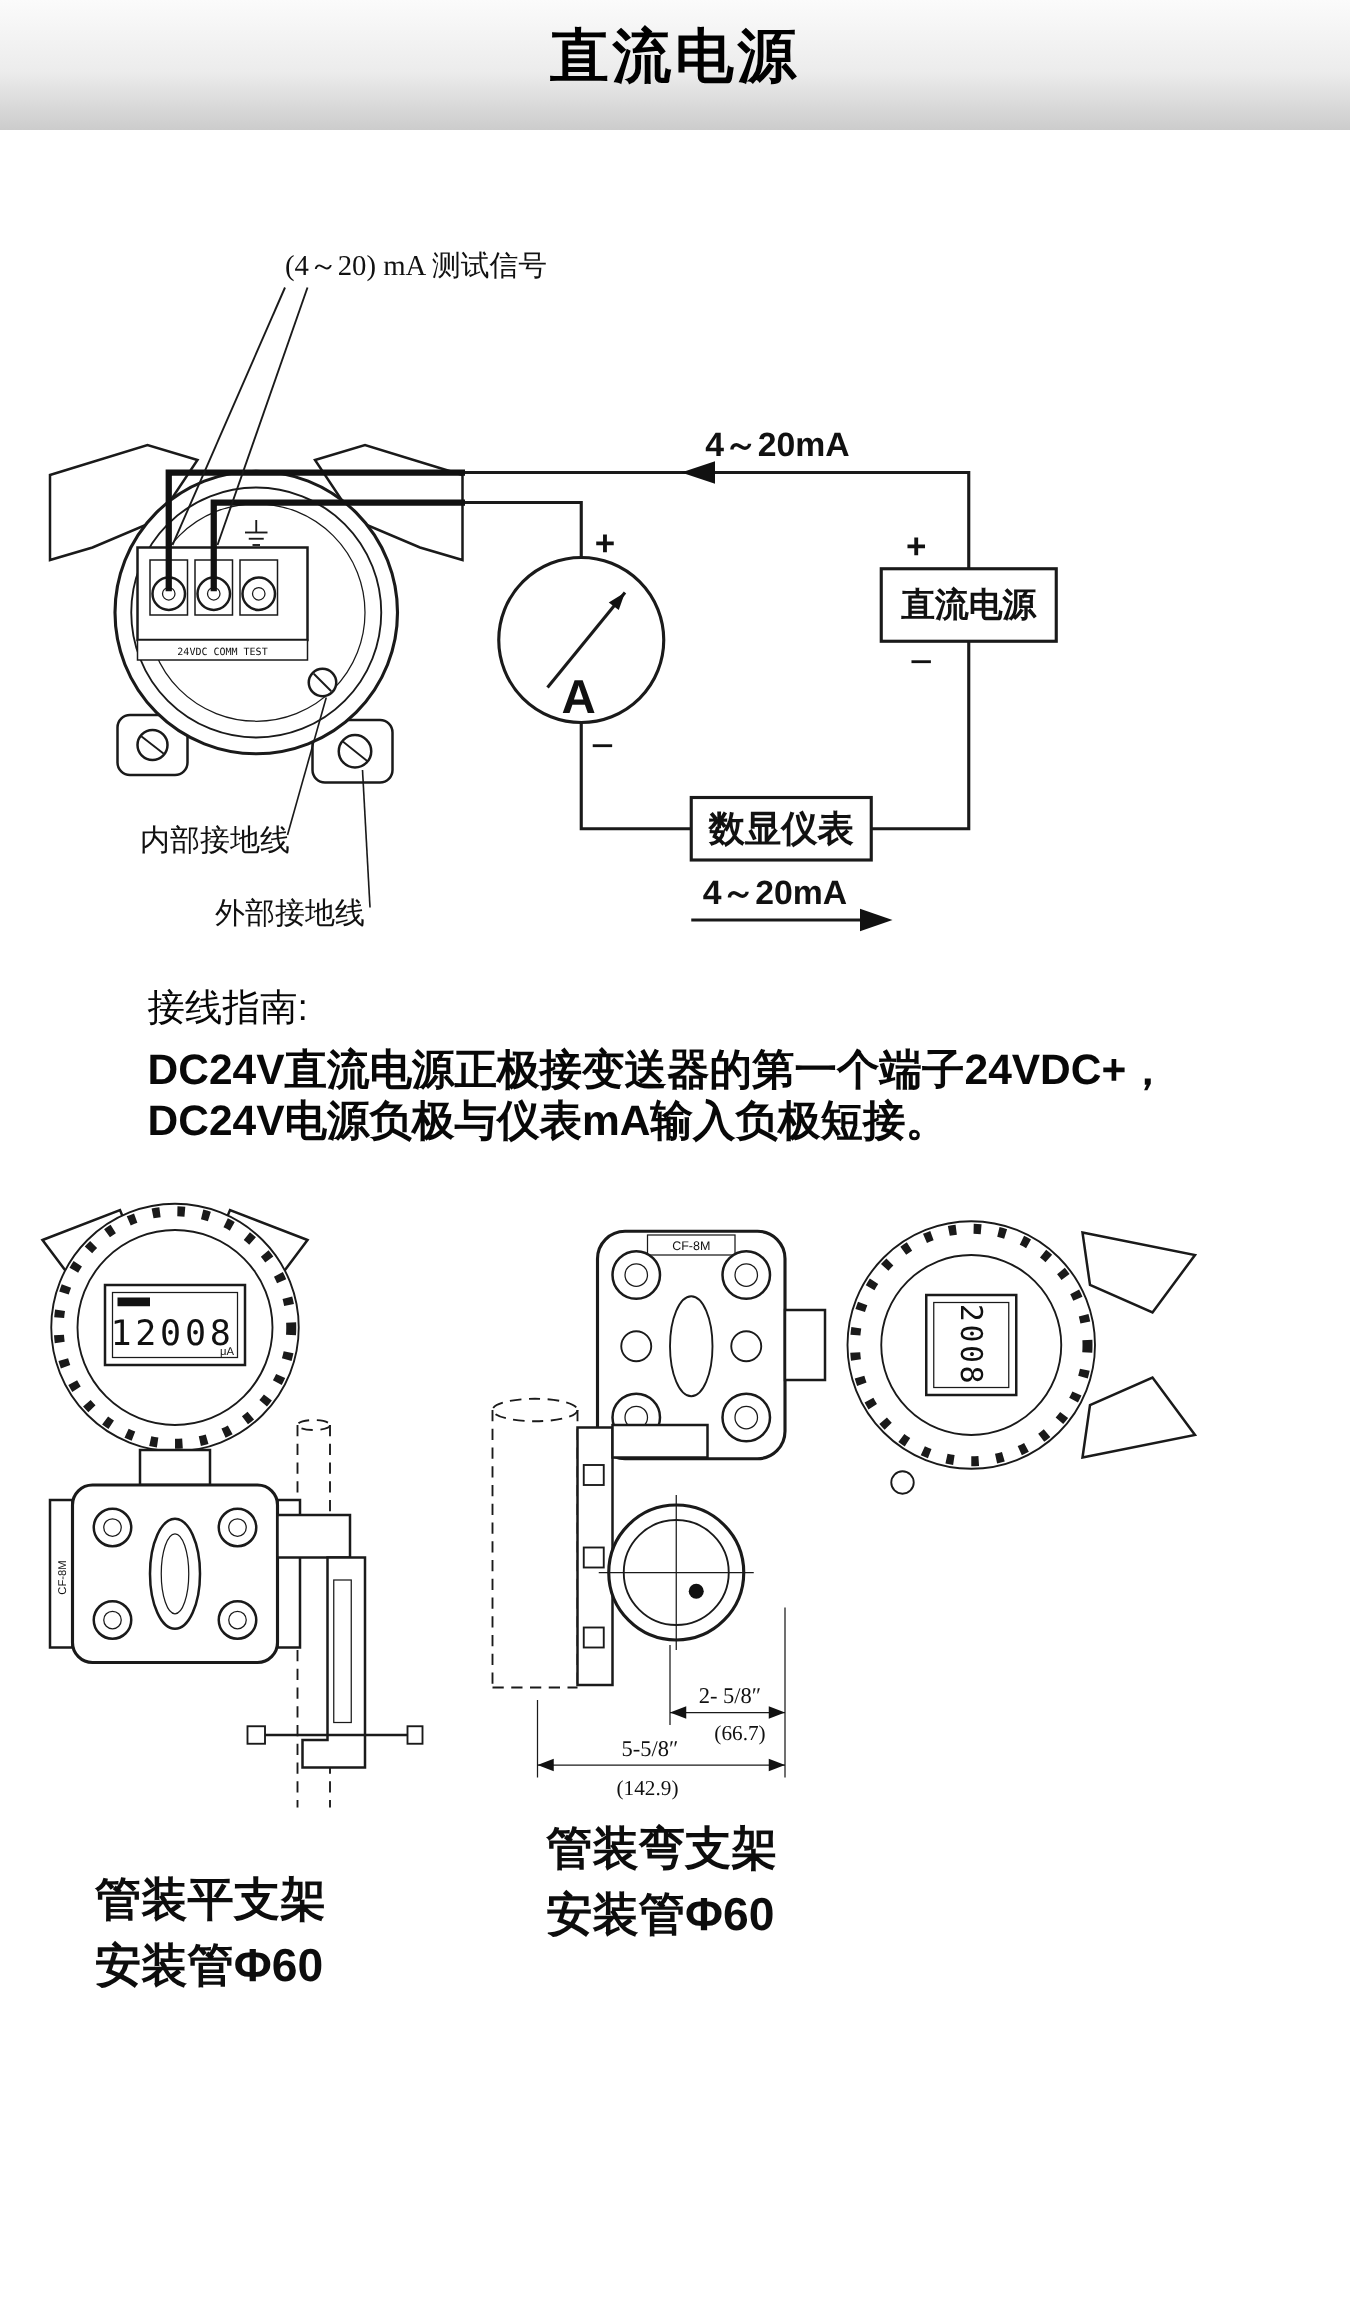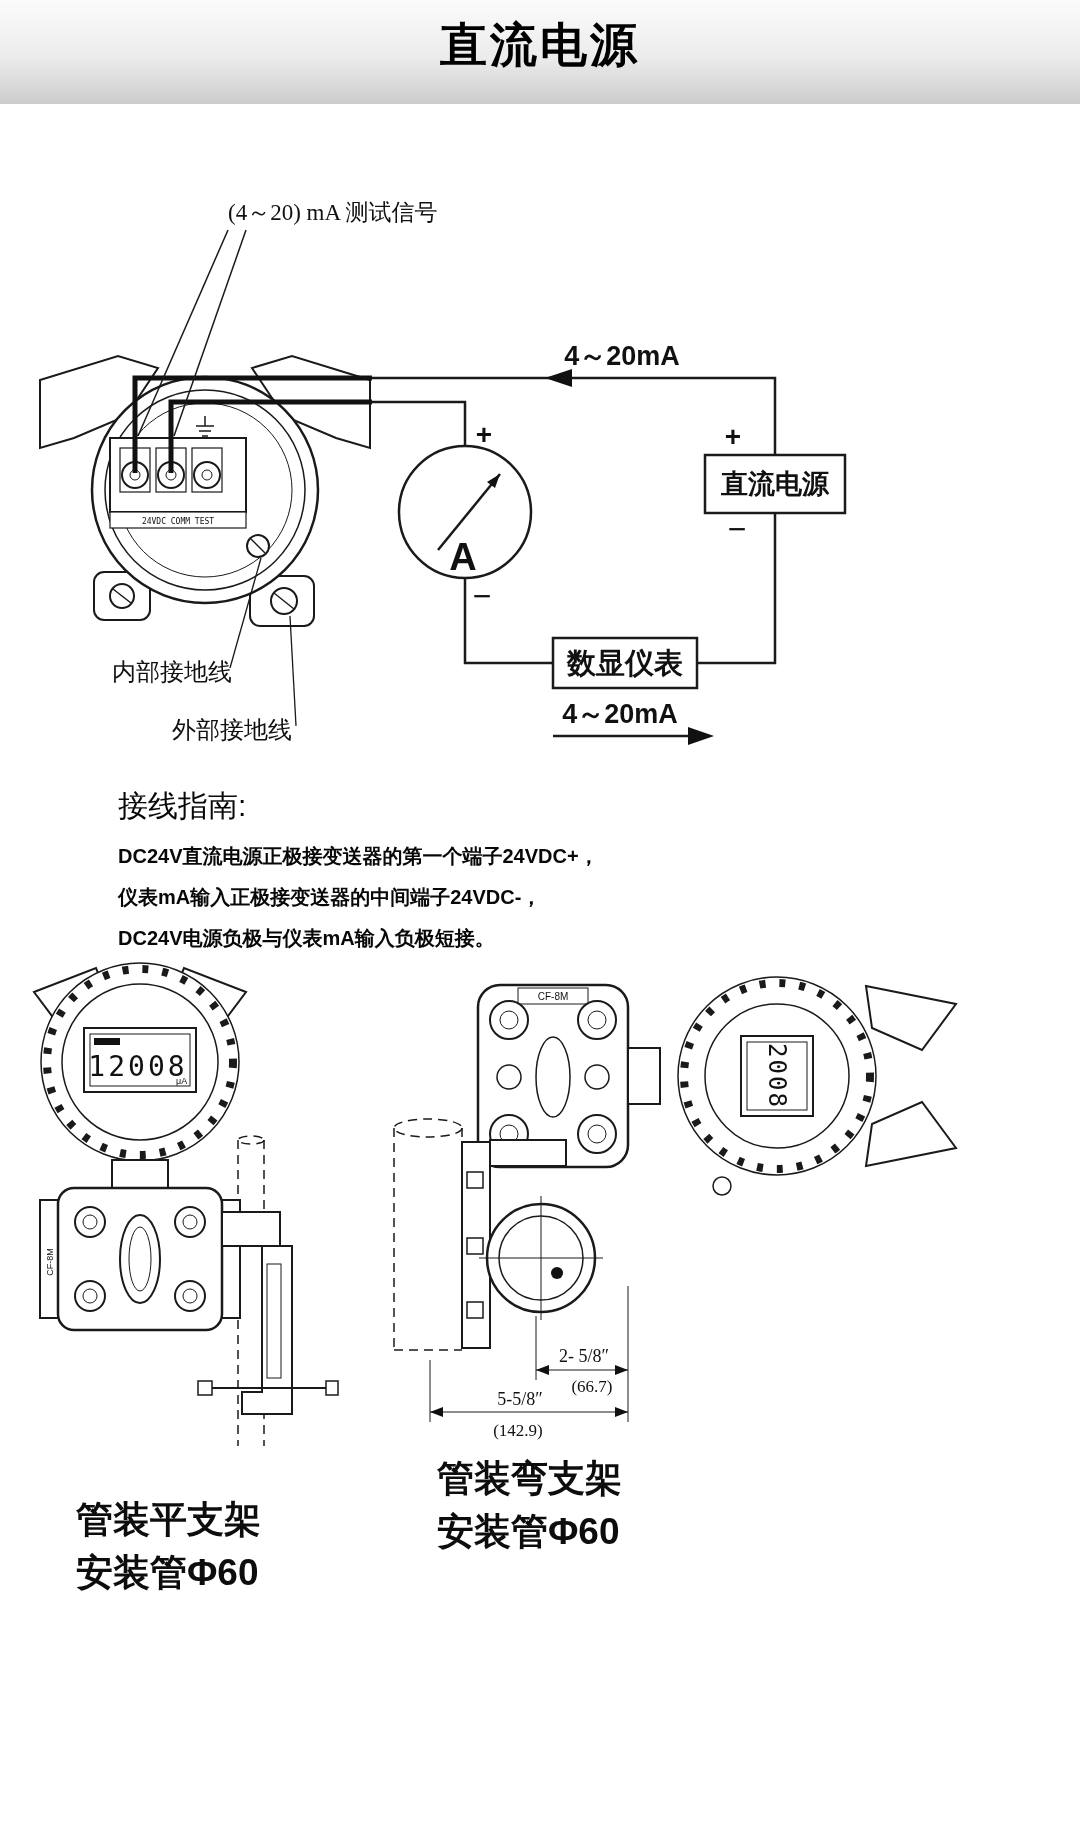--- a/index.html
+++ b/index.html
@@ -11,21 +11,21 @@
             background:linear-gradient(180deg,#fbfbfb 0%, #ececec 55%, #cccccc 100%); }
   .header h1 { font-size:47px; font-weight:700; color:#000; padding-top:14px; letter-spacing:3px; }
   .header .sub { font-size:18px; color:#565656; margin-top:3px; letter-spacing:1px; }
 
   svg.layer { position:absolute; left:0; }
   .svg-wiring { top:180px; }
   .svg-mount  { top:950px; }
 
   .guide { position:absolute; left:118px; top:786px; color:#080808; }
   .guide .gh { font-size:30px; font-weight:400; margin-bottom:9px; }
-  .guide .gl { font-size:20px; font-weight:700; line-height:41px; }
+  .guide .gl { font-size:34px; font-weight:700; line-height:41px; }
 
   .caption { position:absolute; font-size:37px; line-height:53px; font-weight:600; color:#0d0d0d; }
 
   svg text { font-family:"Liberation Sans", sans-serif; fill:#111; stroke:none; }
   svg text.serif { font-family:"Liberation Serif", serif; }
   svg text.mono { font-family:"DejaVu Sans Mono", monospace; }
 </style>
 </head>
 <body>
 
@@ -123,21 +123,20 @@
       <line x1="230" y1="488" x2="261" y2="378" stroke="#1a1a1a" stroke-width="1.3"></line>
       <text x="112" y="500" class="serif" font-size="24">内部接地线</text>
       <line x1="296" y1="546" x2="290" y2="436" stroke="#1a1a1a" stroke-width="1.3"></line>
       <text x="172" y="558" class="serif" font-size="24">外部接地线</text>
     </g>
   </svg>
 
   <div class="guide">
     <div class="gh">接线指南:</div>
     <div class="gl">DC24V直流电源正极接变送器的第一个端子24VDC+，</div>
-    <div class="gl">仪表mA输入正极接变送器的中间端子24VDC-，</div>
     <div class="gl">DC24V电源负极与仪表mA输入负极短接。</div>
   </div>
 
   <svg class="layer svg-mount" width="1080" height="520" viewBox="0 0 1080 520">
 
     <g stroke="#1a1a1a" fill="#fff">
       <g fill="none" stroke-dasharray="9 6" stroke-width="1.5">
         <line x1="238" y1="190" x2="238" y2="496"></line>
         <line x1="264" y1="190" x2="264" y2="496"></line>
         <ellipse cx="251" cy="190" rx="13" ry="4"></ellipse>

